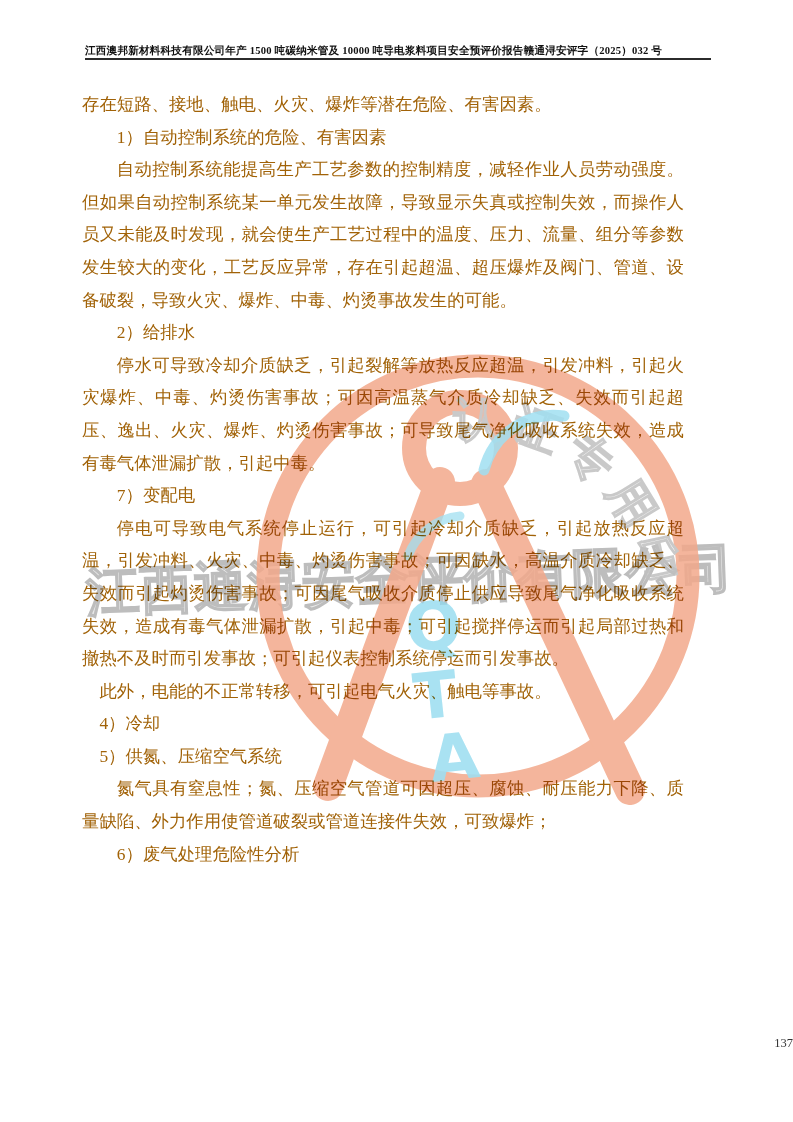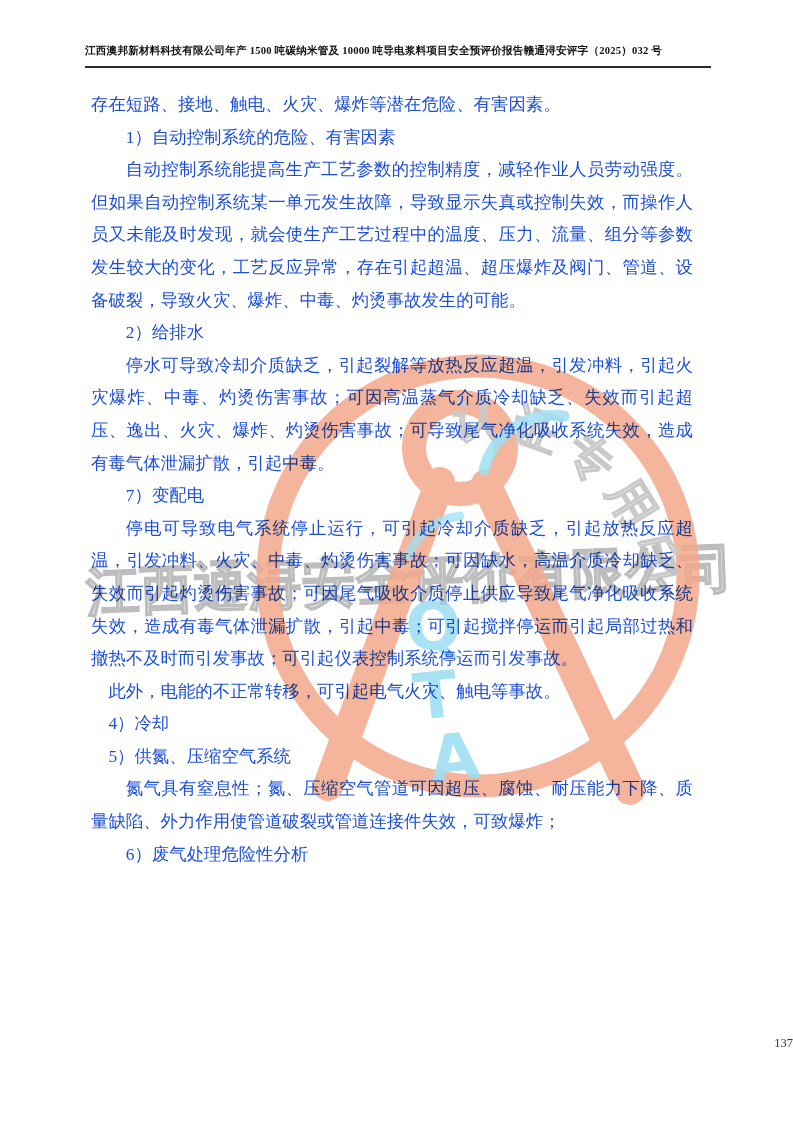--- a/index.html
+++ b/index.html
@@ -8,35 +8,35 @@
     width:793px;height:1122px;
     margin:0 auto;
     background:#ffffff;
     overflow:hidden;
     font-family:"Liberation Serif","DejaVu Serif",serif;
   }
   
   .doc-header{
     position:absolute;
     left:85px;right:82px;top:44px;
-    padding-bottom:8px;
+    padding-bottom:0;
     border-bottom:2px solid #2b2b2b;
     font-size:10.6px;
     font-weight:700;
     letter-spacing:.2px;
     color:#111;
     white-space:nowrap;
   }
   
   .doc-body{
     position:absolute;
-    left:91px;top:88px;width:602px;
+    left:82px;top:88px;width:602px;
     font-size:17.4px;
     line-height:32.6px;
-    color:#1d4ed8;
+    color:#a16207;
     text-align:justify;
   }
   .doc-body p{margin:0;}
   .ind-0{text-indent:0;}
   .ind-1{text-indent:1em;}
   .ind-2{text-indent:2em;}
   
   .page-number{
     position:absolute;
     left:0;right:0;top:1036px;

